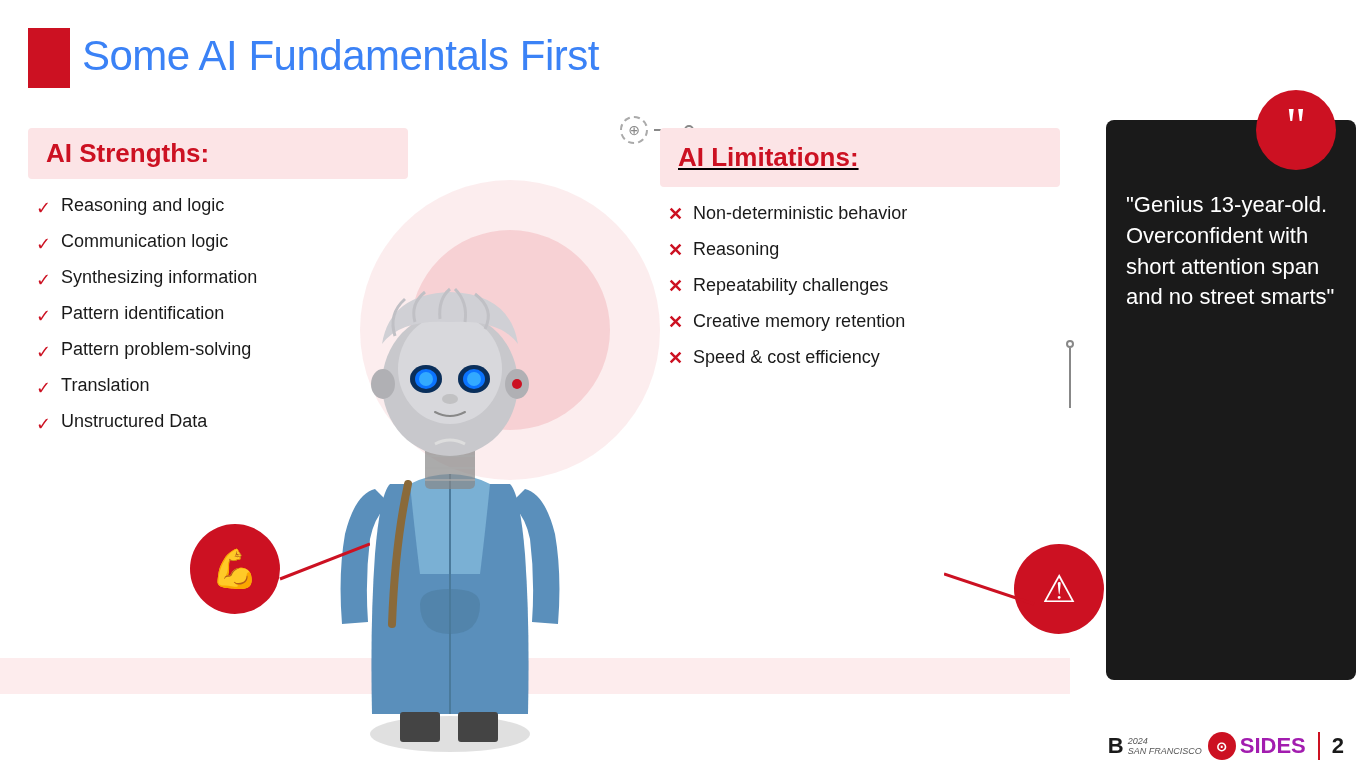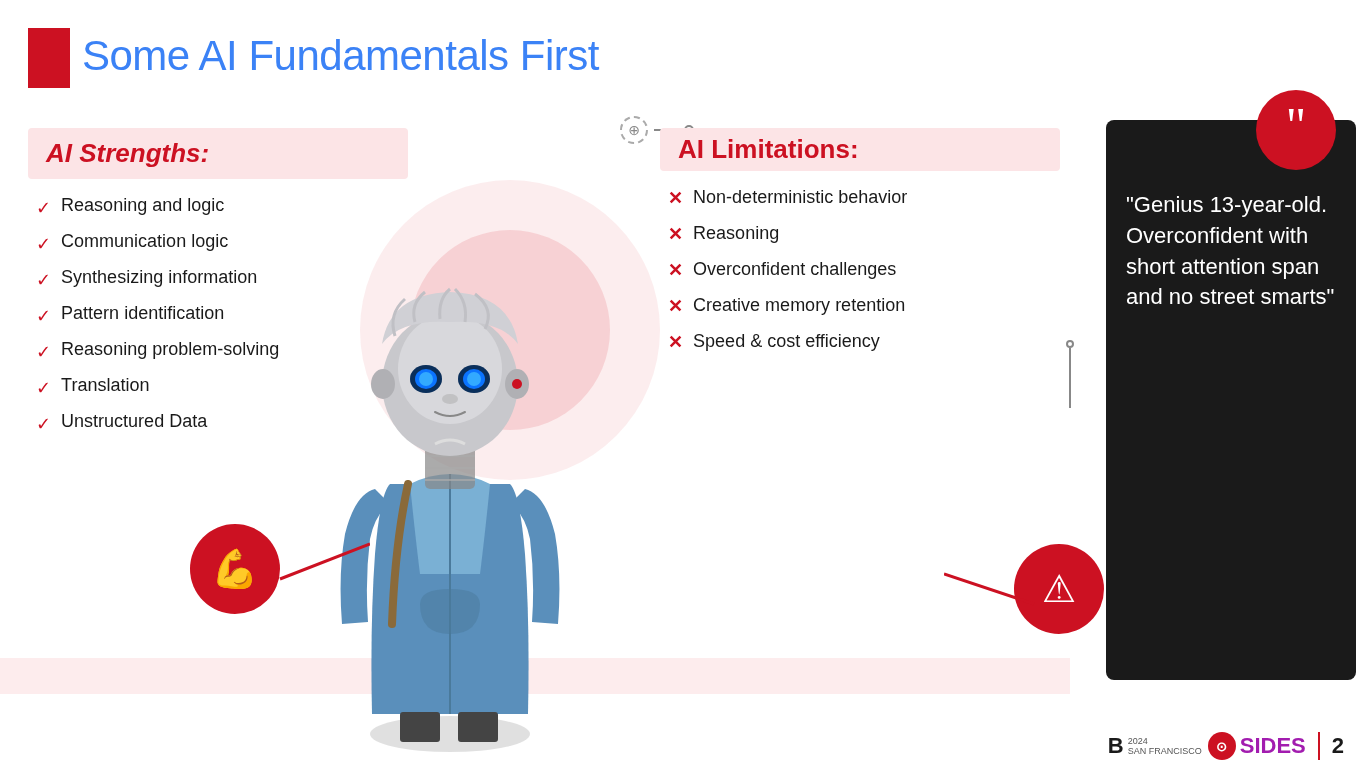--- a/index.html
+++ b/index.html
@@ -50,21 +50,20 @@
       top: 128px;
       left: 28px;
       width: 380px;
     }
 
     .strengths-header {
       background: #fce4e6;
       padding: 10px 18px;
       border-radius: 4px;
       margin-bottom: 16px;
-      font-style: italic;
     }
 
     .strengths-header h2 {
       color: #cc1122;
       font-size: 26px;
       font-weight: 800;
     }
 
     .strength-list {
       list-style: none;
@@ -90,23 +89,24 @@
     
     .limitations-panel {
       position: absolute;
       top: 128px;
       left: 660px;
       width: 400px;
     }
 
     .limitations-header {
       background: #fce4e6;
-      padding: 6px 18px;
+      padding: 14px 18px;
       border-radius: 4px;
       margin-bottom: 16px;
+      text-decoration: underline;
     }
 
     .limitations-header h2 {
       color: #cc1122;
       font-size: 26px;
       font-weight: 800;
     }
 
     .limitation-list {
       list-style: none;
@@ -399,21 +399,21 @@
     <li>
       <span class="check-icon">✓</span>
       <span>Synthesizing information</span>
     </li>
     <li>
       <span class="check-icon">✓</span>
       <span>Pattern identification</span>
     </li>
     <li>
       <span class="check-icon">✓</span>
-      <span>Reasoning problem-solving</span>
+      <span>Pattern problem-solving</span>
     </li>
     <li>
       <span class="check-icon">✓</span>
       <span>Translation</span>
     </li>
     <li>
       <span class="check-icon">✓</span>
       <span>Unstructured Data</span>
     </li>
   </ul>
@@ -427,21 +427,21 @@
     <li>
       <span class="x-icon">✕</span>
       <span>Non-deterministic behavior</span>
     </li>
     <li>
       <span class="x-icon">✕</span>
       <span>Reasoning</span>
     </li>
     <li>
       <span class="x-icon">✕</span>
-      <span>Overconfident challenges</span>
+      <span>Repeatability challenges</span>
     </li>
     <li>
       <span class="x-icon">✕</span>
       <span>Creative memory retention</span>
     </li>
     <li>
       <span class="x-icon">✕</span>
       <span>Speed &amp; cost efficiency</span>
     </li>
   </ul>
@@ -534,21 +534,21 @@
 <div class="quote-panel">
   <div class="quote-mark-circle">
     <span class="quote-mark">"</span>
   </div>
   <p class="quote-text">"Genius 13-year-old. Overconfident with short attention span and no street smarts"</p>
 </div>
 
 <div class="footer">
   <div class="bsides-logo">
     <span class="bsides-b">B</span>
-    <div style="display:flex;flex-direction:column;font-size:9px;color:#555;margin-right:2px;">
+    <div style="display:flex;flex-direction:column;font-size:9px;color:#555;margin-right:2px;font-style:italic;">
       <span>2024</span>
       <span>SAN FRANCISCO</span>
     </div>
     <div class="bsides-circle">⊙</div>
     <span class="bsides-sides">SIDES</span>
   </div>
   <div class="footer-divider"></div>
   <span class="footer-page">2</span>
 </div>
 

